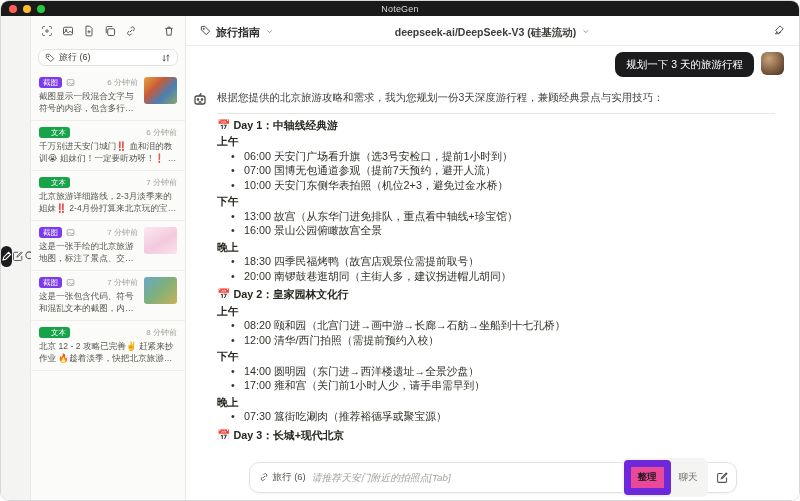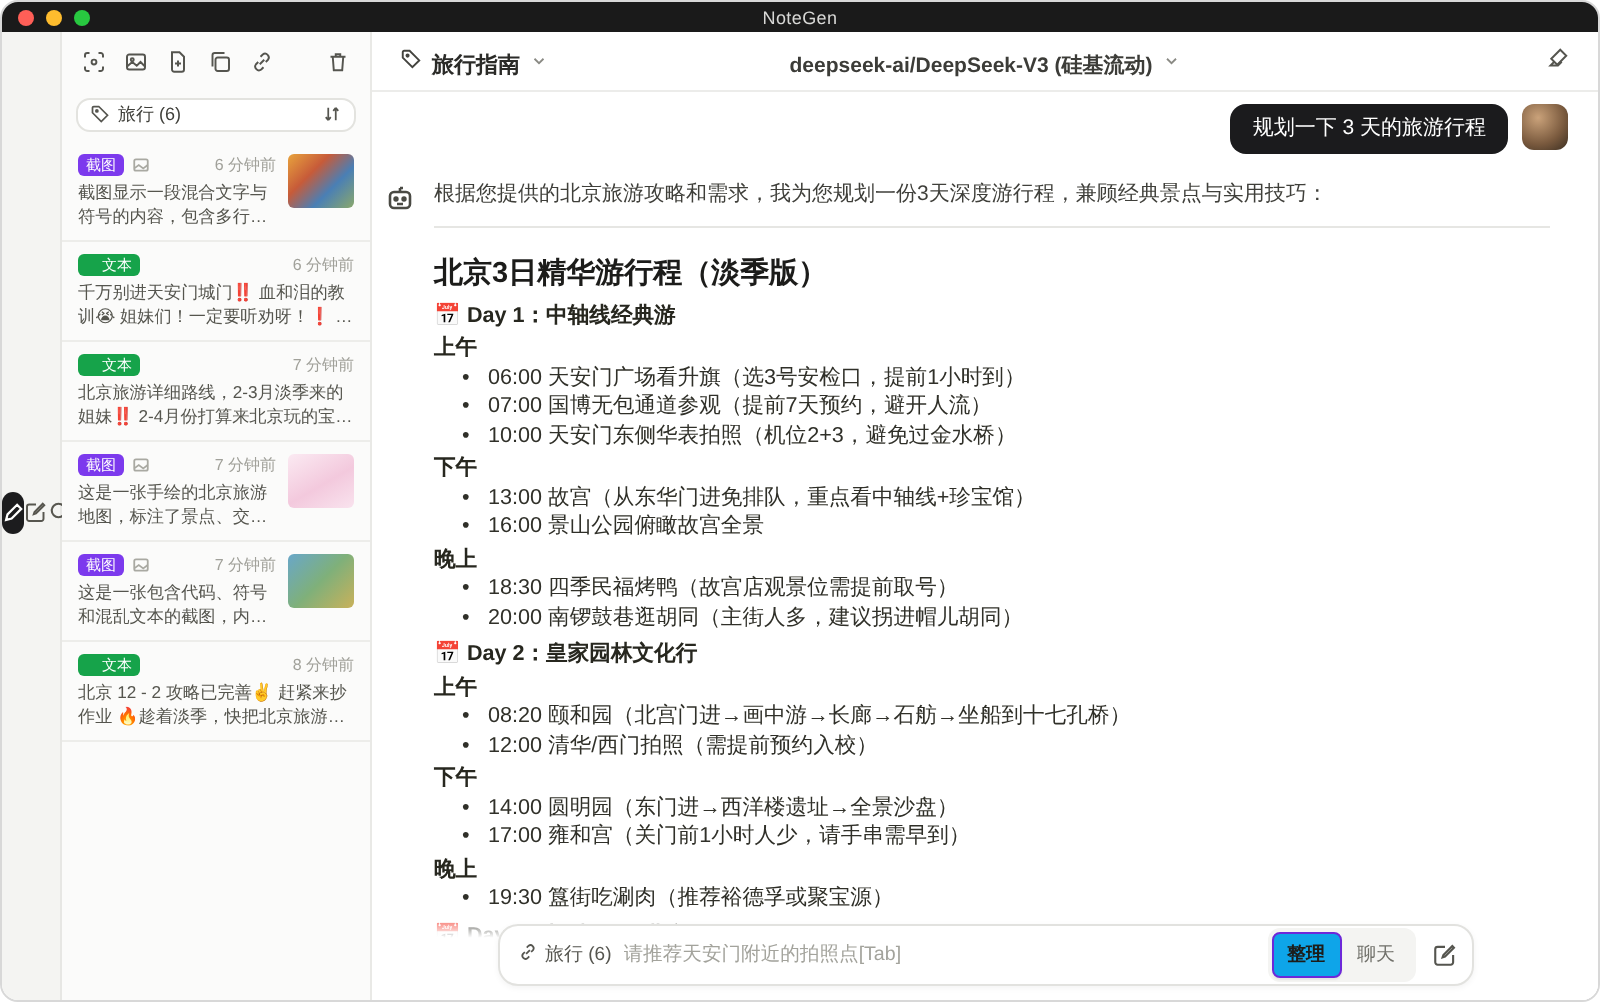--- a/index.html
+++ b/index.html
@@ -76,25 +76,25 @@
   .a-content hr{border:none;border-top:1px solid #e6e6e3;margin:9px 0 0;}
   .doc-title{font-size:14.5px;font-weight:700;color:#1c1c1a;margin:13px 0 5px;}
   .l-day{font-size:10.8px;font-weight:700;color:#27271f;line-height:14.5px;margin-top:4px;}
   .l-label{font-size:10.8px;font-weight:700;color:#27271f;line-height:14.5px;margin-top:2px;}
   .l-bullet{font-size:10.8px;color:#303029;line-height:14.5px;position:relative;padding-left:27px;}
   .l-bullet::before{content:"•";position:absolute;left:14px;color:#303029;}
 
   .bottom-mask{position:absolute;left:0;right:0;bottom:0;height:46px;background:linear-gradient(to bottom,rgba(255,255,255,0) 0%,#fff 28%);pointer-events:none;}
   .input-bar{position:absolute;left:50%;transform:translateX(-50%);bottom:9px;width:488px;height:31px;background:#fff;border:1px solid #e2e2df;border-radius:10px;box-shadow:0 1px 3px rgba(0,0,0,.05);display:flex;align-items:center;padding:0 7px 0 9px;gap:6px;}
   .input-tag{font-size:9.5px;color:#55554f;white-space:nowrap;display:flex;align-items:center;gap:4px;}
-  .chat-input{flex:1;border:none;outline:none;font-size:9.8px;color:#333;background:transparent;min-width:0;}
+  .chat-input{flex:1;border:none;outline:none;font-size:9.8px;color:#333;background:transparent;min-width:0;font-style:italic;}
   .chat-input::placeholder{color:#a3a39c;}
   .segment{display:flex;background:#f4f4f2;border-radius:6px;padding:2px;flex:none;}
   .seg-btn{font-size:9.5px;padding:3px 8px;border-radius:4px;color:#71716b;cursor:pointer;border:none;background:transparent;}
-  .seg-btn.active{background:#0ea5e9;color:#1c1c1a;font-weight:700;border:1px solid #6d28d9;box-shadow:0 1px 1px rgba(0,0,0,.06);padding:4px 7px;}
+  .seg-btn.active{background:#ec4899;color:#1c1c1a;font-weight:700;border:7px solid #6d28d9;box-shadow:0 1px 1px rgba(0,0,0,.06);padding:4px 7px;}
   .compose-btn{color:#55554f;display:flex;cursor:pointer;flex:none;margin-left:2px;}
 </style>
 </head>
 <body>
 
 <div class="window">
 
   <div class="titlebar">
     <div class="lights">
       <span class="light r"></span>
@@ -360,42 +360,41 @@
                 <rect x="3" y="5" width="10" height="8" rx="2"></rect>
                 <path d="M8 5V3M8 3h1.5"></path>
                 <circle cx="6" cy="8.5" r="0.7" fill="currentColor"></circle>
                 <circle cx="10" cy="8.5" r="0.7" fill="currentColor"></circle>
                 <path d="M6.5 11h3"></path>
               </svg>
           </span>
           <div class="a-content">
             <p class="intro">根据您提供的北京旅游攻略和需求，我为您规划一份3天深度游行程，兼顾经典景点与实用技巧：</p>
             <hr>
-            <h2 class="doc-title">北京3日精华游行程（淡季版）</h2>
 
             <div class="l-day">📅 Day 1：中轴线经典游</div>
             <div class="l-label">上午</div>
             <div class="l-bullet">06:00 天安门广场看升旗（选3号安检口，提前1小时到）</div>
             <div class="l-bullet">07:00 国博无包通道参观（提前7天预约，避开人流）</div>
             <div class="l-bullet">10:00 天安门东侧华表拍照（机位2+3，避免过金水桥）</div>
             <div class="l-label">下午</div>
             <div class="l-bullet">13:00 故宫（从东华门进免排队，重点看中轴线+珍宝馆）</div>
             <div class="l-bullet">16:00 景山公园俯瞰故宫全景</div>
             <div class="l-label">晚上</div>
             <div class="l-bullet">18:30 四季民福烤鸭（故宫店观景位需提前取号）</div>
             <div class="l-bullet">20:00 南锣鼓巷逛胡同（主街人多，建议拐进帽儿胡同）</div>
             <div class="l-day">📅 Day 2：皇家园林文化行</div>
             <div class="l-label">上午</div>
             <div class="l-bullet">08:20 颐和园（北宫门进→画中游→长廊→石舫→坐船到十七孔桥）</div>
             <div class="l-bullet">12:00 清华/西门拍照（需提前预约入校）</div>
             <div class="l-label">下午</div>
             <div class="l-bullet">14:00 圆明园（东门进→西洋楼遗址→全景沙盘）</div>
             <div class="l-bullet">17:00 雍和宫（关门前1小时人少，请手串需早到）</div>
             <div class="l-label">晚上</div>
-            <div class="l-bullet">19:30 簋街吃涮肉（推荐裕德孚或聚宝源）</div>
+            <div class="l-bullet">07:30 簋街吃涮肉（推荐裕德孚或聚宝源）</div>
             <div class="l-day">📅 Day 3：长城+现代北京</div>
           </div>
         </div>
       </div>
 
       <div class="bottom-mask"></div>
 
       <div class="input-bar">
         <span class="input-tag">
           <span>

